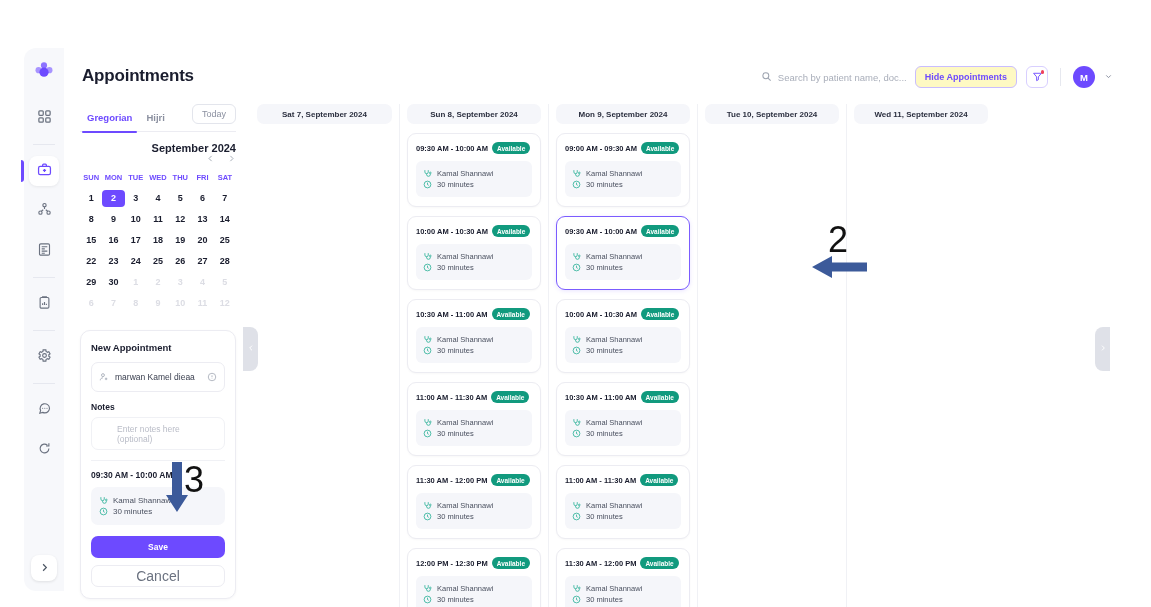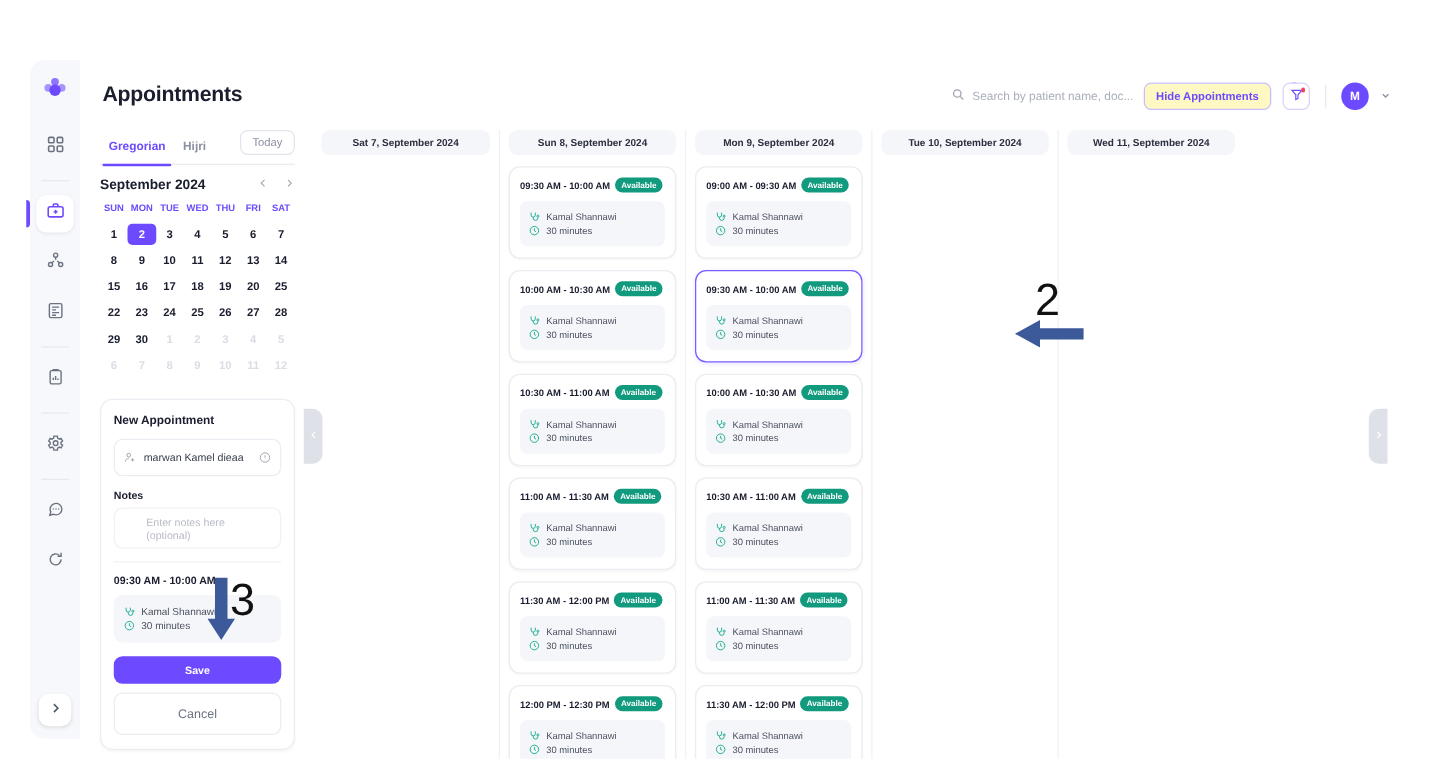--- a/index.html
+++ b/index.html
@@ -186,23 +186,24 @@
     border-radius: 6px;
     background: #fff;
     color: #8b90a0;
     font-size: 9px;
     padding: 4px 9px;
     font-family: "Liberation Sans", sans-serif;
     margin-bottom: 20px;
   }
   .month-row {
     display: flex;
-    align-items: flex-start;
+    align-items: flex-end;
     margin-top: 10px;
     margin-bottom: 8px;
+    flex-direction: column;
   }
   .month-label {
     font-size: 11px;
     font-weight: bold;
     color: #1a1d2e;
   }
   .month-navs { margin-left: auto; display: flex; gap: 12px; }
   .month-nav { color: #9ca3af; font-size: 10px; line-height: 1; }
   .cal-grid {
     display: grid;
@@ -302,26 +303,26 @@
     border-radius: 7px;
     background: #6d4aff;
     color: #fff;
     font-size: 8.5px;
     font-weight: bold;
     font-family: "Liberation Sans", sans-serif;
   }
   .btn-cancel {
     margin-top: 7px;
     width: 100%;
-    height: 34px;
+    height: 22px;
     border: 1px solid #ececf2;
     border-radius: 7px;
     background: #fff;
     color: #6b7280;
-    font-size: 10px;
+    font-size: 14px;
     font-family: "Liberation Sans", sans-serif;
   }
 
   
   .cols-area {
     position: absolute;
     left: 250px; top: 104px;
     right: 0; bottom: 0;
     display: flex;
   }

